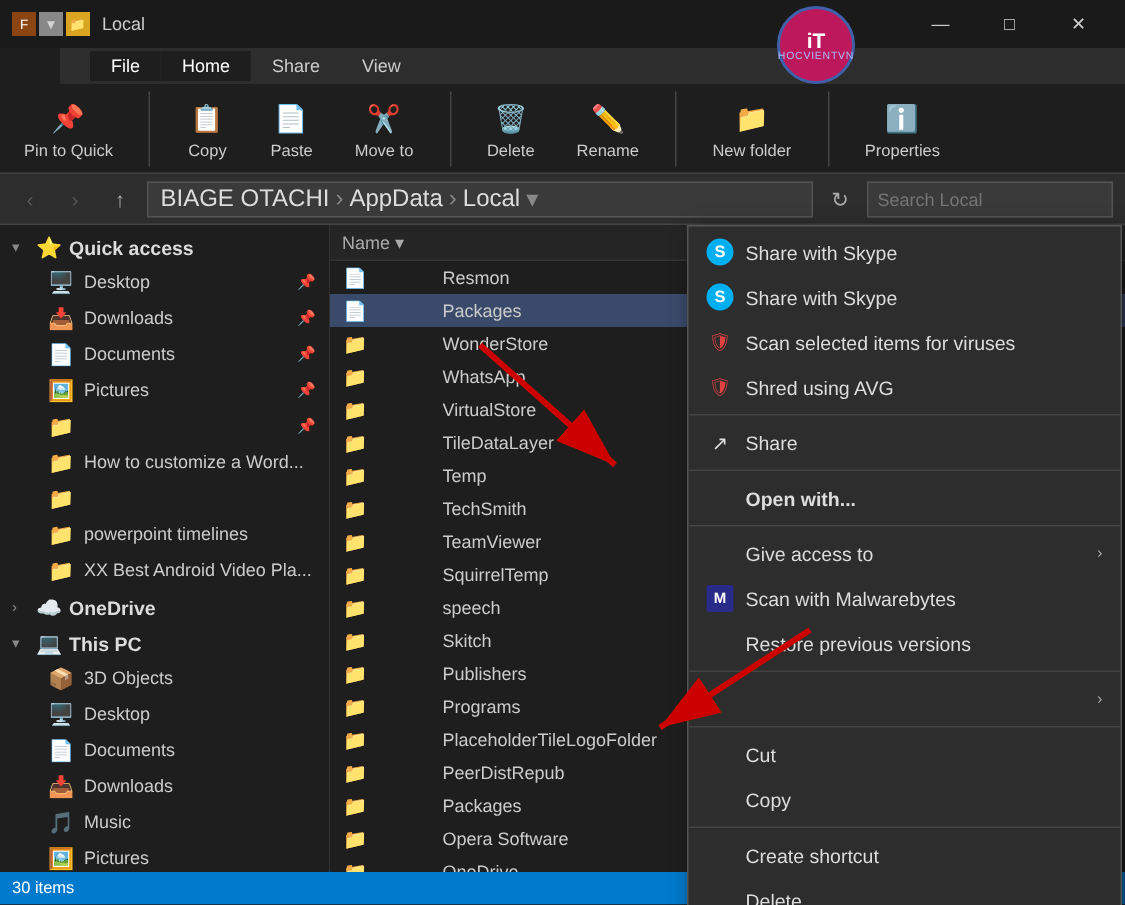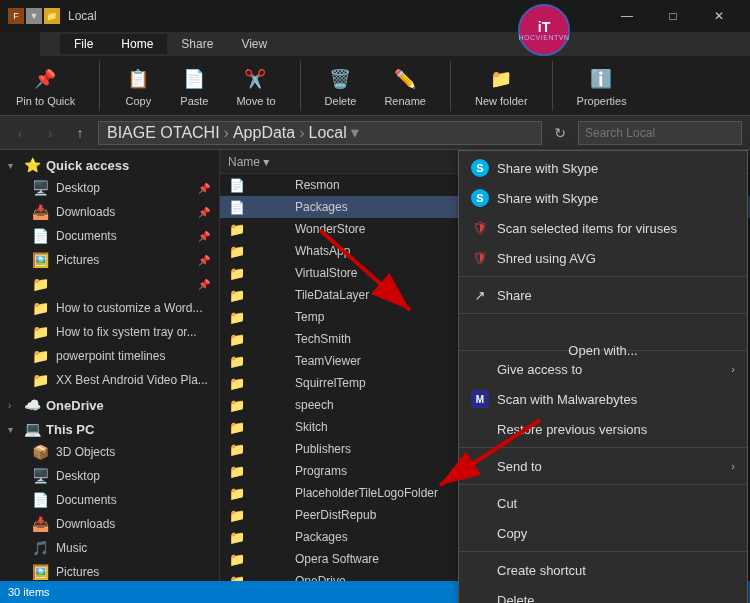--- a/index.html
+++ b/index.html
@@ -402,21 +402,21 @@
       font-size: 14px;
       flex-shrink: 0;
     }
     .ctx-label { flex: 1; }
     .ctx-arrow { margin-left: auto; color: #aaa; font-size: 11px; }
     .ctx-separator {
       height: 1px;
       background: #444;
       margin: 3px 0;
     }
-    .ctx-item.bold { font-weight: 400; flex-direction: column; }
+    .ctx-item.bold { font-weight: 700; }
 
     
     .skype-icon {
       width: 18px;
       height: 18px;
       background: #00aff0;
       border-radius: 50%;
       display: flex;
       align-items: center;
       justify-content: center;
@@ -594,21 +594,20 @@
       <div class="sidebar-item">
         <span class="sidebar-item-icon">📁</span>
         <span class="sidebar-pin">📌</span>
       </div>
       <div class="sidebar-item">
         <span class="sidebar-item-icon">📁</span>
         <span class="sidebar-item-label">How to customize a Word...</span>
       </div>
       <div class="sidebar-item">
         <span class="sidebar-item-icon">📁</span>
-        <span class="sidebar-item-label">How to fix system tray or...</span>
       </div>
       <div class="sidebar-item">
         <span class="sidebar-item-icon">📁</span>
         <span class="sidebar-item-label">powerpoint timelines</span>
       </div>
       <div class="sidebar-item">
         <span class="sidebar-item-icon">📁</span>
         <span class="sidebar-item-label">XX Best Android Video Pla...</span>
       </div>
     </div>
@@ -784,21 +783,20 @@
     <div class="malware-icon ctx-icon">M</div>
     <span class="ctx-label">Scan with Malwarebytes</span>
   </div>
   <div class="ctx-item">
     <div class="ctx-icon"></div>
     <span class="ctx-label">Restore previous versions</span>
   </div>
   <div class="ctx-separator"></div>
   <div class="ctx-item">
     <div class="ctx-icon"></div>
-    <span class="ctx-label">Send to</span>
     <span class="ctx-arrow">›</span>
   </div>
   <div class="ctx-separator"></div>
   <div class="ctx-item">
     <div class="ctx-icon"></div>
     <span class="ctx-label">Cut</span>
   </div>
   <div class="ctx-item">
     <div class="ctx-icon"></div>
     <span class="ctx-label">Copy</span>

